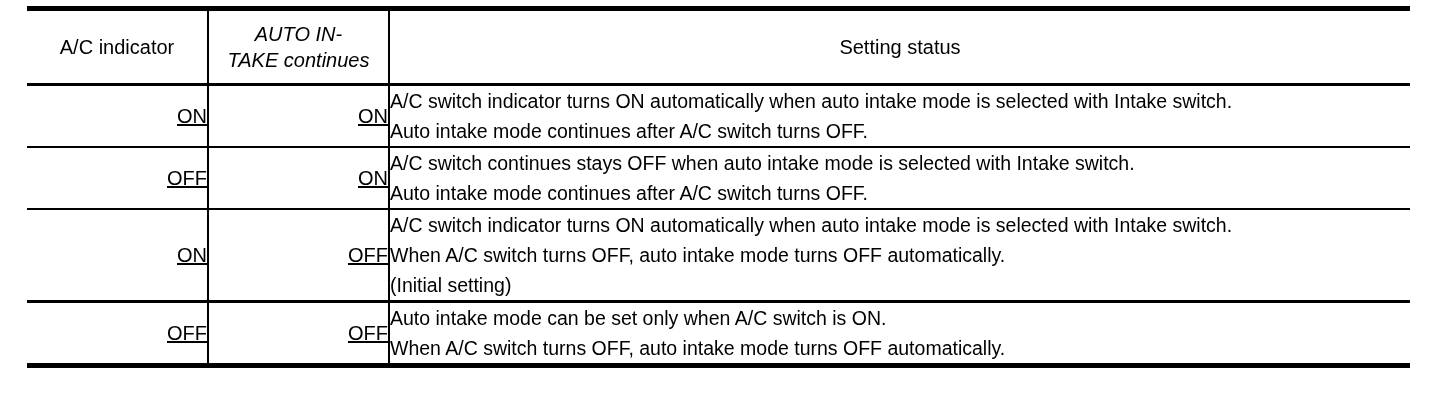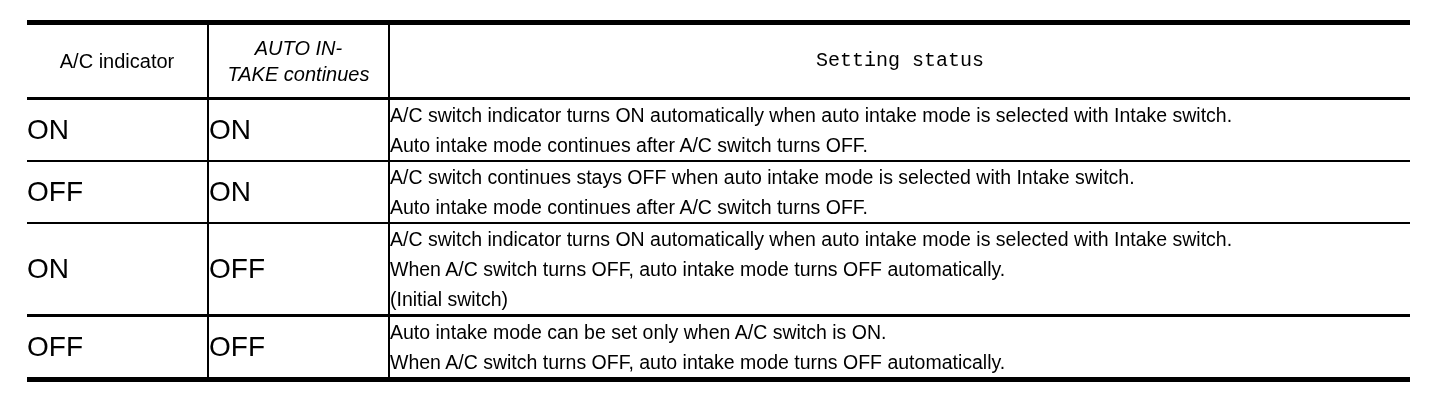--- a/index.html
+++ b/index.html
@@ -11,21 +11,21 @@
     width: 1456px;
     height: 408px;
     font-family: "Liberation Sans", sans-serif;
     color: #000000;
     overflow: hidden;
   }
 
   #table-wrap {
     position: absolute;
     left: 27px;
-    top: 20px;
+    top: 6px;
     width: 1383px;
   }
 
   table.spec-table {
     border-collapse: collapse;
     table-layout: fixed;
     width: 1383px;
     border-top: 5px solid #000;
     border-bottom: 5px solid #000;
   }
@@ -49,27 +49,27 @@
   
   .header-row th {
     height: 72px;
     text-align: center;
     font-size: 20px;
     line-height: 26px;
     border-bottom: 3px solid #000;
   }
   .header-row th.col-setting-head {
     font-size: 20px;
-    font-family: Liberation Mono, monospace;
   }
 
   
   td.state-cell {
-    text-align: left;
-    font-size: 28px;
+    text-align: right;
+    font-size: 20px;
+    text-decoration: underline;
   }
 
   
   td.setting-cell {
     text-align: left;
     font-size: 19.5px;
     line-height: 30px;
     padding-left: 14px;
     padding-top: 9px;
     padding-bottom: 9px;
@@ -121,21 +121,21 @@
           <span class="line">Auto intake mode continues after A/C switch turns OFF.</span>
         </td>
       </tr>
 
       <tr class="row-sep-med">
         <td class="state-cell vdiv-right">ON</td>
         <td class="state-cell vdiv-right">OFF</td>
         <td class="setting-cell">
           <span class="line">A/C switch indicator turns ON automatically when auto intake mode is selected with Intake switch.</span>
           <span class="line">When A/C switch turns OFF, auto intake mode turns OFF automatically.</span>
-          <span class="line">(Initial switch)</span>
+          <span class="line">(Initial setting)</span>
         </td>
       </tr>
 
       <tr>
         <td class="state-cell vdiv-right">OFF</td>
         <td class="state-cell vdiv-right">OFF</td>
         <td class="setting-cell">
           <span class="line">Auto intake mode can be set only when A/C switch is ON.</span>
           <span class="line">When A/C switch turns OFF, auto intake mode turns OFF automatically.</span>
         </td>

